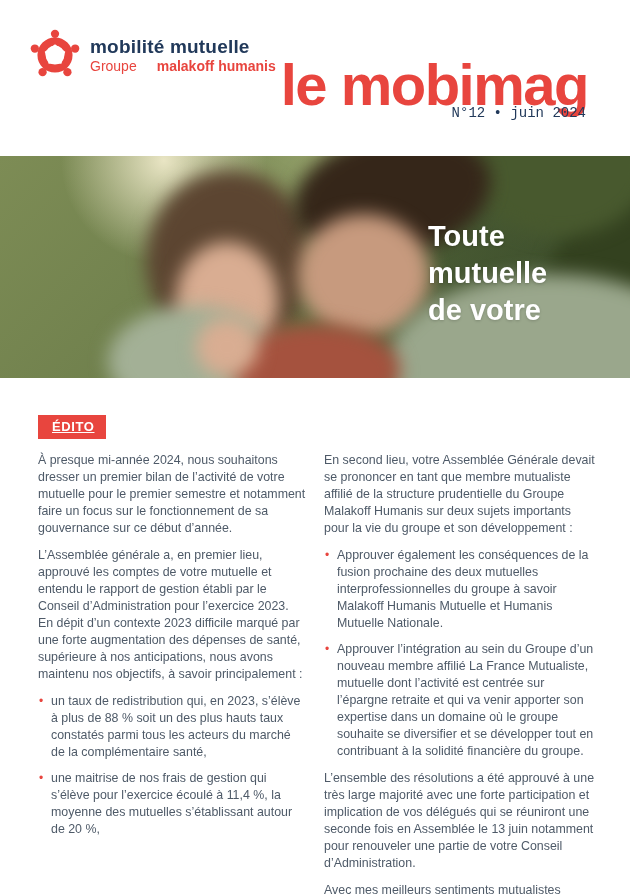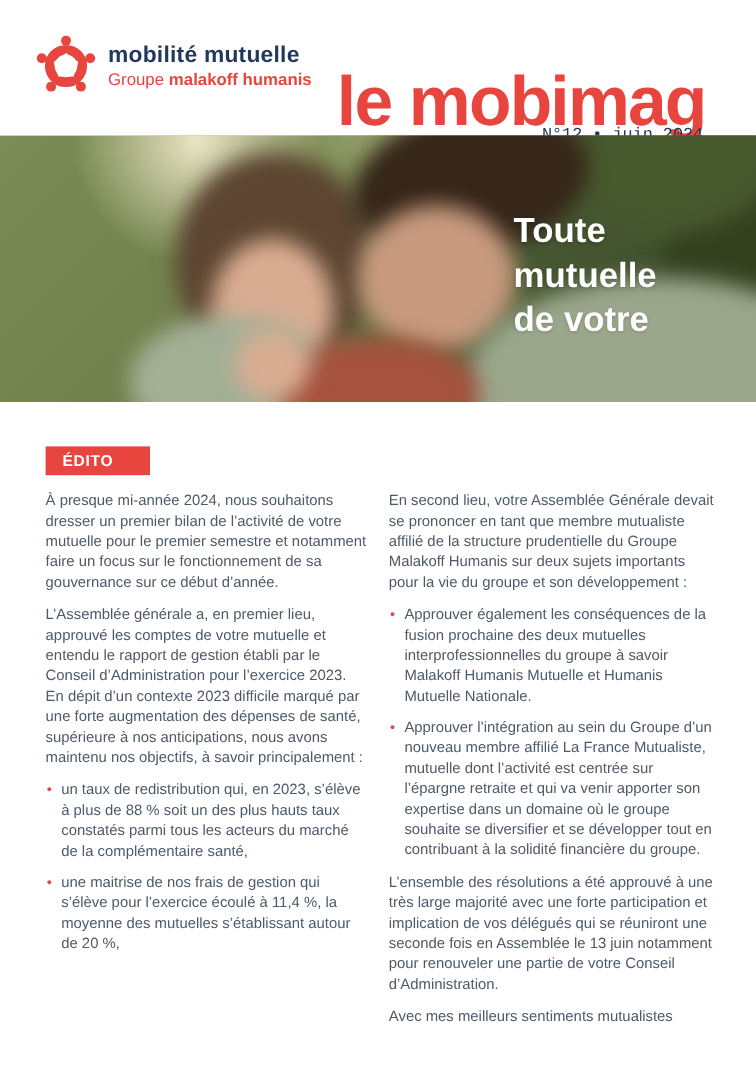--- a/index.html
+++ b/index.html
@@ -4,27 +4,27 @@
 <style>
   html,body{margin:0;padding:0;background:#ffffff;}
   .page{
     position:relative;
     width:630px;height:896px;
     background:#ffffff;
     font-family:"Liberation Sans", sans-serif;
     overflow:hidden;
   }
   
-  .header{position:relative;height:113px;}
+  .header{position:relative;height:156px;}
   .brand{position:absolute;left:28px;top:28px;display:flex;align-items:center;}
   .brand-logo{width:54px;height:54px;flex:0 0 auto;}
   .brand-text{margin-left:8px;line-height:1.05;}
   .brand-name{font-size:19px;font-weight:bold;color:#21395a;letter-spacing:.2px;}
   .brand-group{font-size:14px;color:#e8453e;margin-top:2px;}
-  .brand-group .prefix{font-weight:normal;margin-right:4px;}
+  .brand-group .prefix{font-weight:normal;margin-right:20px;}
   .brand-group .bold{font-weight:bold;}
   .masthead{position:absolute;right:42px;top:58px;text-align:right;}
   .mag-title{
     font-size:58px;font-weight:bold;color:#e8453e;
     line-height:.92;letter-spacing:-1.5px;white-space:nowrap;
   }
   .mag-issue{font-size:14px;color:#21395a;margin-top:-6px;margin-right:2px;font-family:Liberation Mono, monospace;}
   
   .hero{
     position:relative;width:630px;height:222px;overflow:hidden;
@@ -51,21 +51,22 @@
     color:#ffffff;font-weight:bold;font-size:29px;line-height:37px;
     text-shadow:0 1px 3px rgba(0,0,0,.18);
     margin-top:22px;
   }
   .hero-headline span{display:block;}
   
   .edito{padding:37px 35px 0 38px;}
   .edito-tag{
     display:inline-block;background:#e8453e;color:#ffffff;
     font-size:13px;font-weight:bold;letter-spacing:.6px;
-    padding:4px 30px 5px 14px;
+    padding:4px 11px 5px 14px;
+    text-decoration:underline;
   }
   .columns{display:flex;gap:18px;margin-top:13px;}
   .col{font-size:12.4px;line-height:1.37;color:#4e5a68;}
   .col-left{width:268px;flex:0 0 auto;}
   .col-right{width:273px;flex:0 0 auto;}
   .col p{margin:0 0 10px 0;}
   ul.bullets{list-style:none;margin:0 0 10px 0;padding:0;}
   ul.bullets li{position:relative;padding-left:13px;margin-bottom:9px;}
   ul.bullets li::before{
     content:"\2022";position:absolute;left:1px;top:0;

